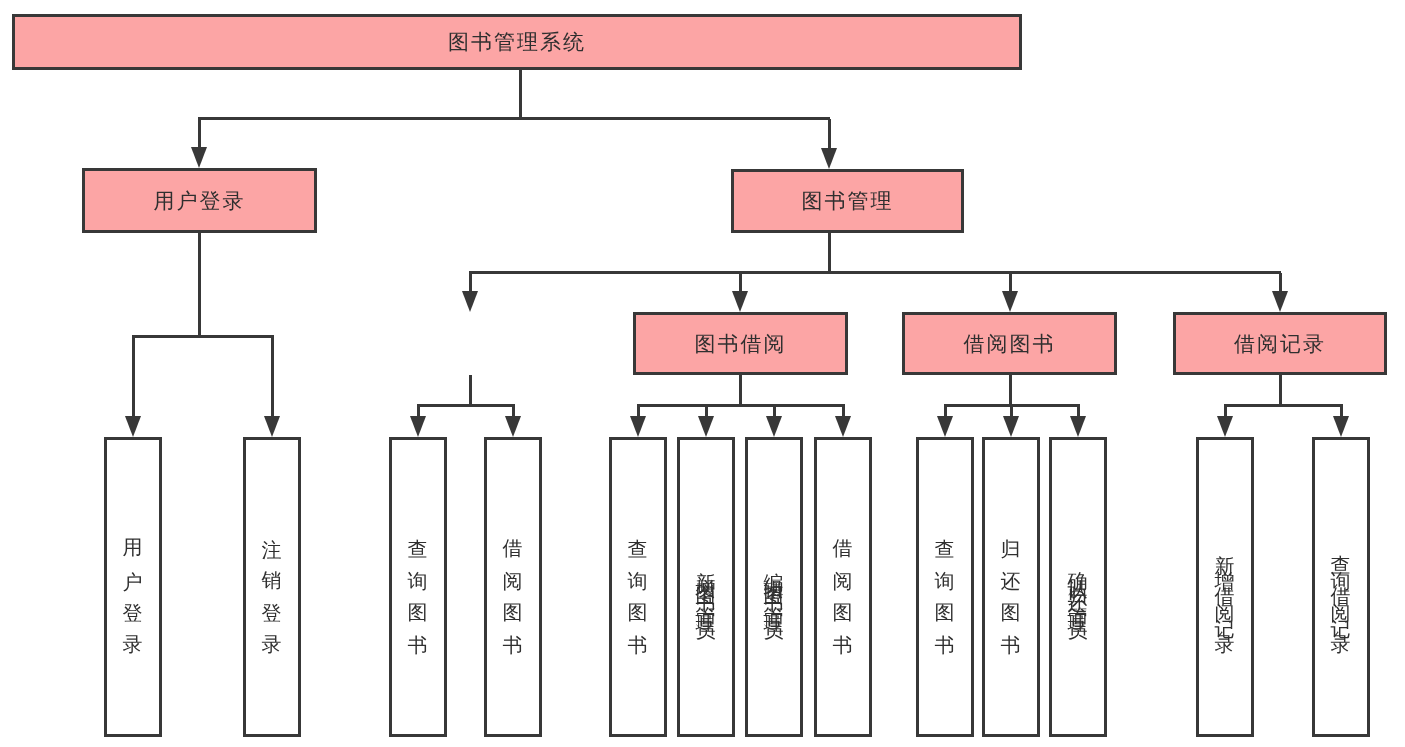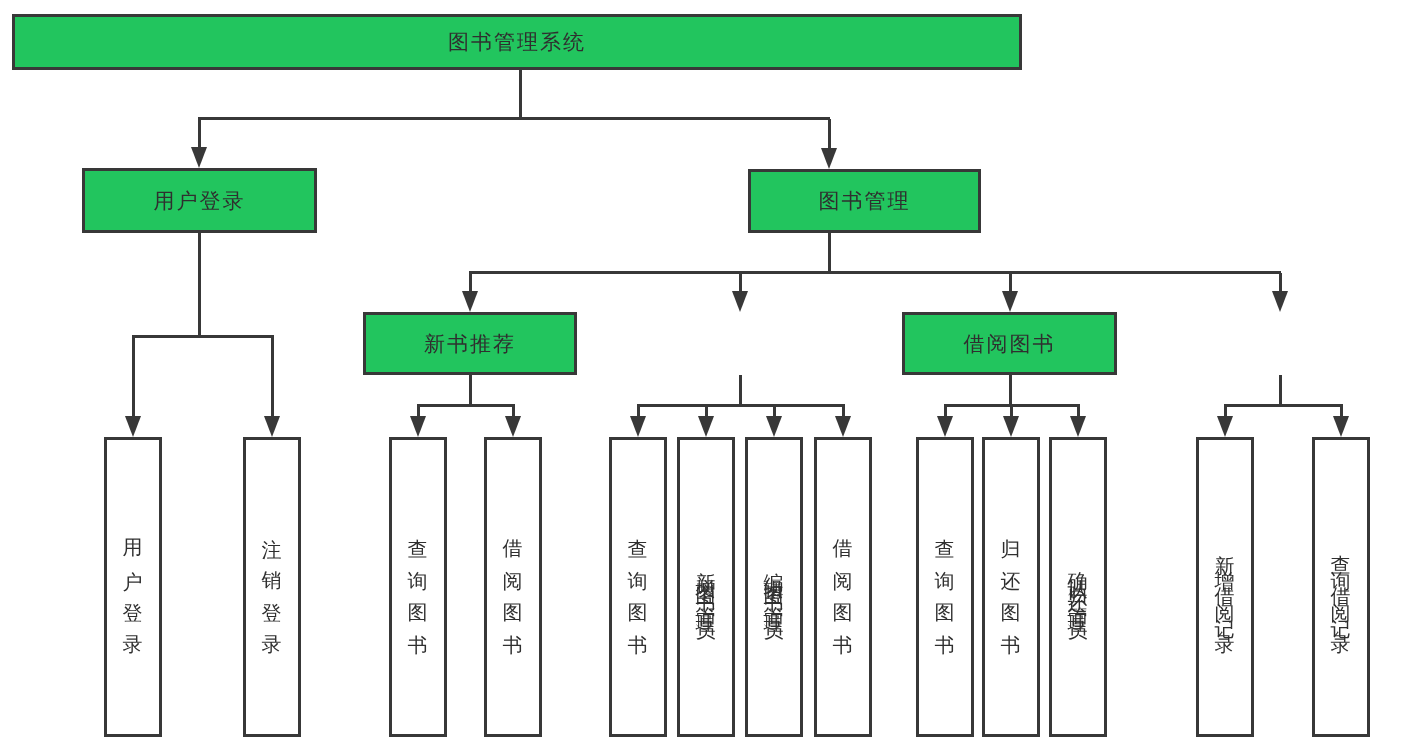--- a/index.html
+++ b/index.html
@@ -1,21 +1,21 @@
 <!DOCTYPE html>
 <html><head>
 <meta charset="utf-8">
 <style>
   html,body{margin:0;padding:0;background:#ffffff;}
   .canvas{
     position:relative;width:1405px;height:747px;background:#ffffff;overflow:hidden;
     font-family:"Liberation Sans","DejaVu Sans",sans-serif;color:#2f2f2f;
   }
   .node{
-    position:absolute;box-sizing:border-box;border:3px solid #383838;background:#22c55e;
+    position:absolute;box-sizing:border-box;border:3px solid #383838;background:#fca5a5;
     display:flex;align-items:center;justify-content:center;
   }
   .hlabel{font-size:21px;letter-spacing:2px;color:#2f2f2f;white-space:nowrap;}
   .leaf{
     position:absolute;box-sizing:border-box;border:3px solid #383838;background:#ffffff;
     top:437px;height:300px;width:58px;
     display:flex;align-items:center;justify-content:center;
   }
   .vtext{
     writing-mode:vertical-rl;text-orientation:mixed;
@@ -40,29 +40,32 @@
 
 <div class="canvas">
 
   <div class="node" style="left:12px;top:14px;width:1010px;height:56px">
     <span class="hlabel">图书管理系统</span>
   </div>
 
   <div class="node" style="left:82px;top:168px;width:235px;height:65px">
     <span class="hlabel">用户登录</span>
   </div>
-  <div class="node" style="left:748px;top:169px;width:233px;height:64px">
+  <div class="node" style="left:731px;top:169px;width:233px;height:64px">
     <span class="hlabel">图书管理</span>
   </div>
 
-  <div class="node" style="left:363px;top:312px;width:214px;height:63px">
-    <span class="hlabel">新书推荐</span>
+  <div class="node" style="left:633px;top:312px;width:215px;height:63px">
+    <span class="hlabel">图书借阅</span>
   </div>
   <div class="node" style="left:902px;top:312px;width:215px;height:63px">
     <span class="hlabel">借阅图书</span>
+  </div>
+  <div class="node" style="left:1173px;top:312px;width:214px;height:63px">
+    <span class="hlabel">借阅记录</span>
   </div>
 
   <div class="leaf" style="left:104px">
     <span class="vtext ls4">用户登录</span>
   </div>
   <div class="leaf" style="left:243px">
     <span class="vtext ls4">注销登录</span>
   </div>
 
   <div class="leaf" style="left:389px">

